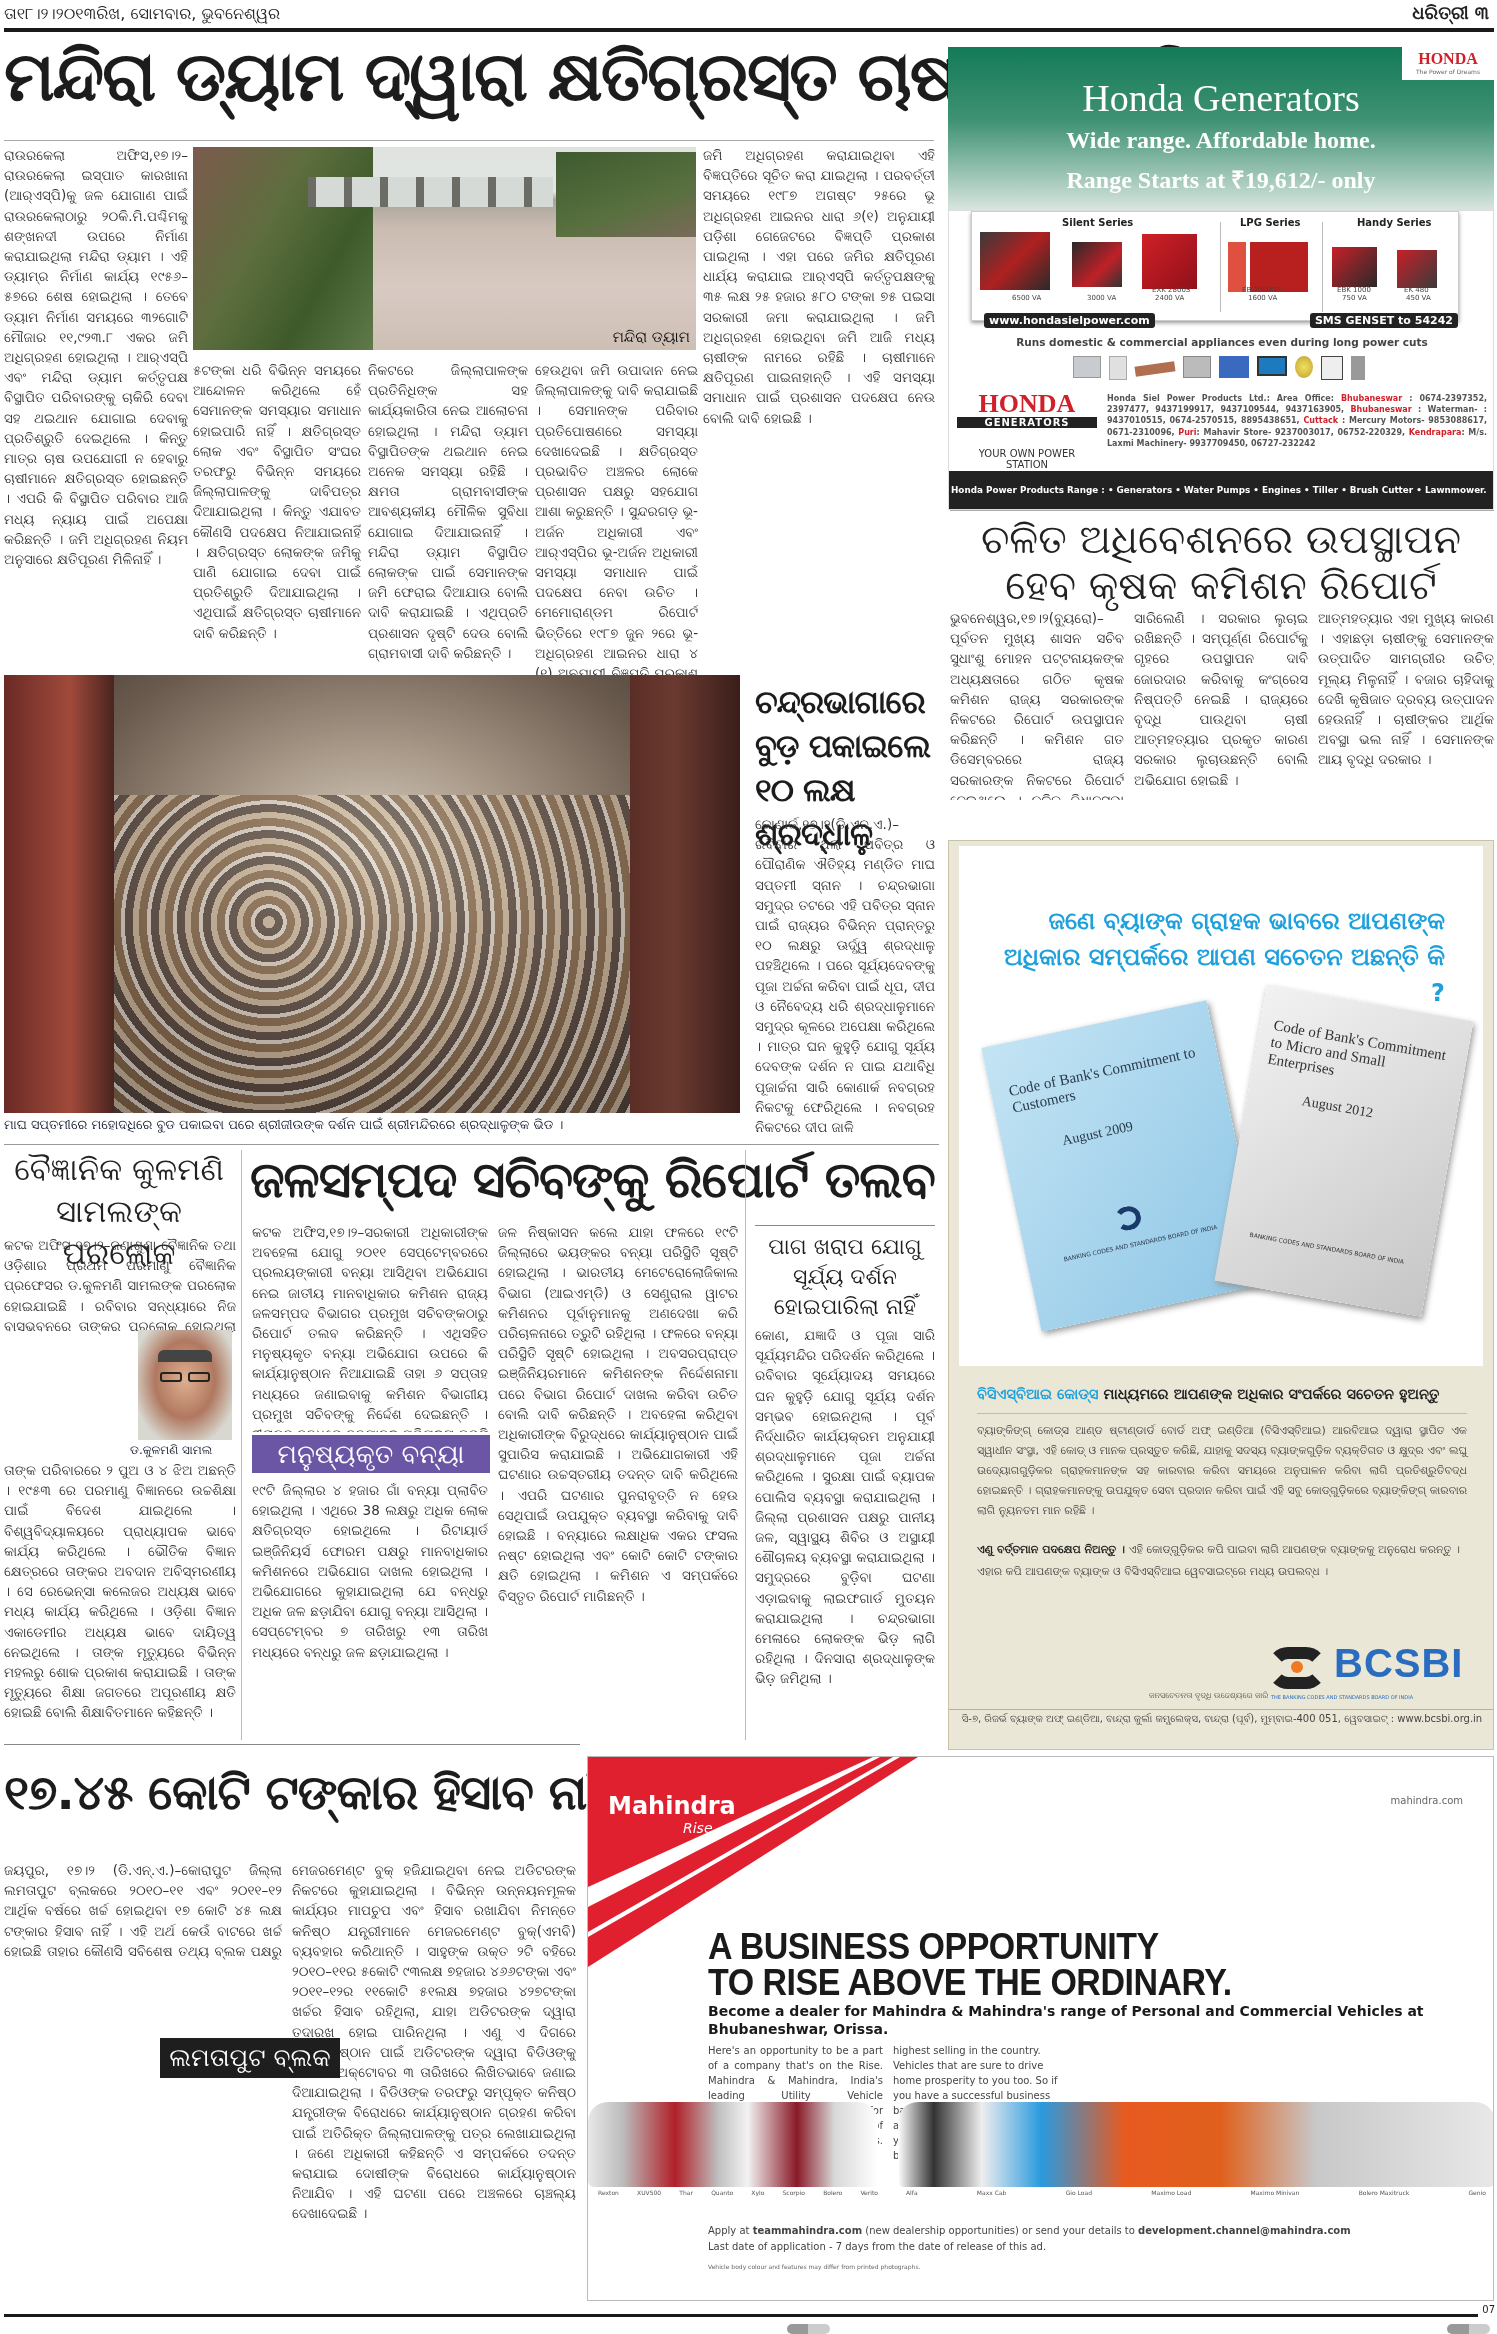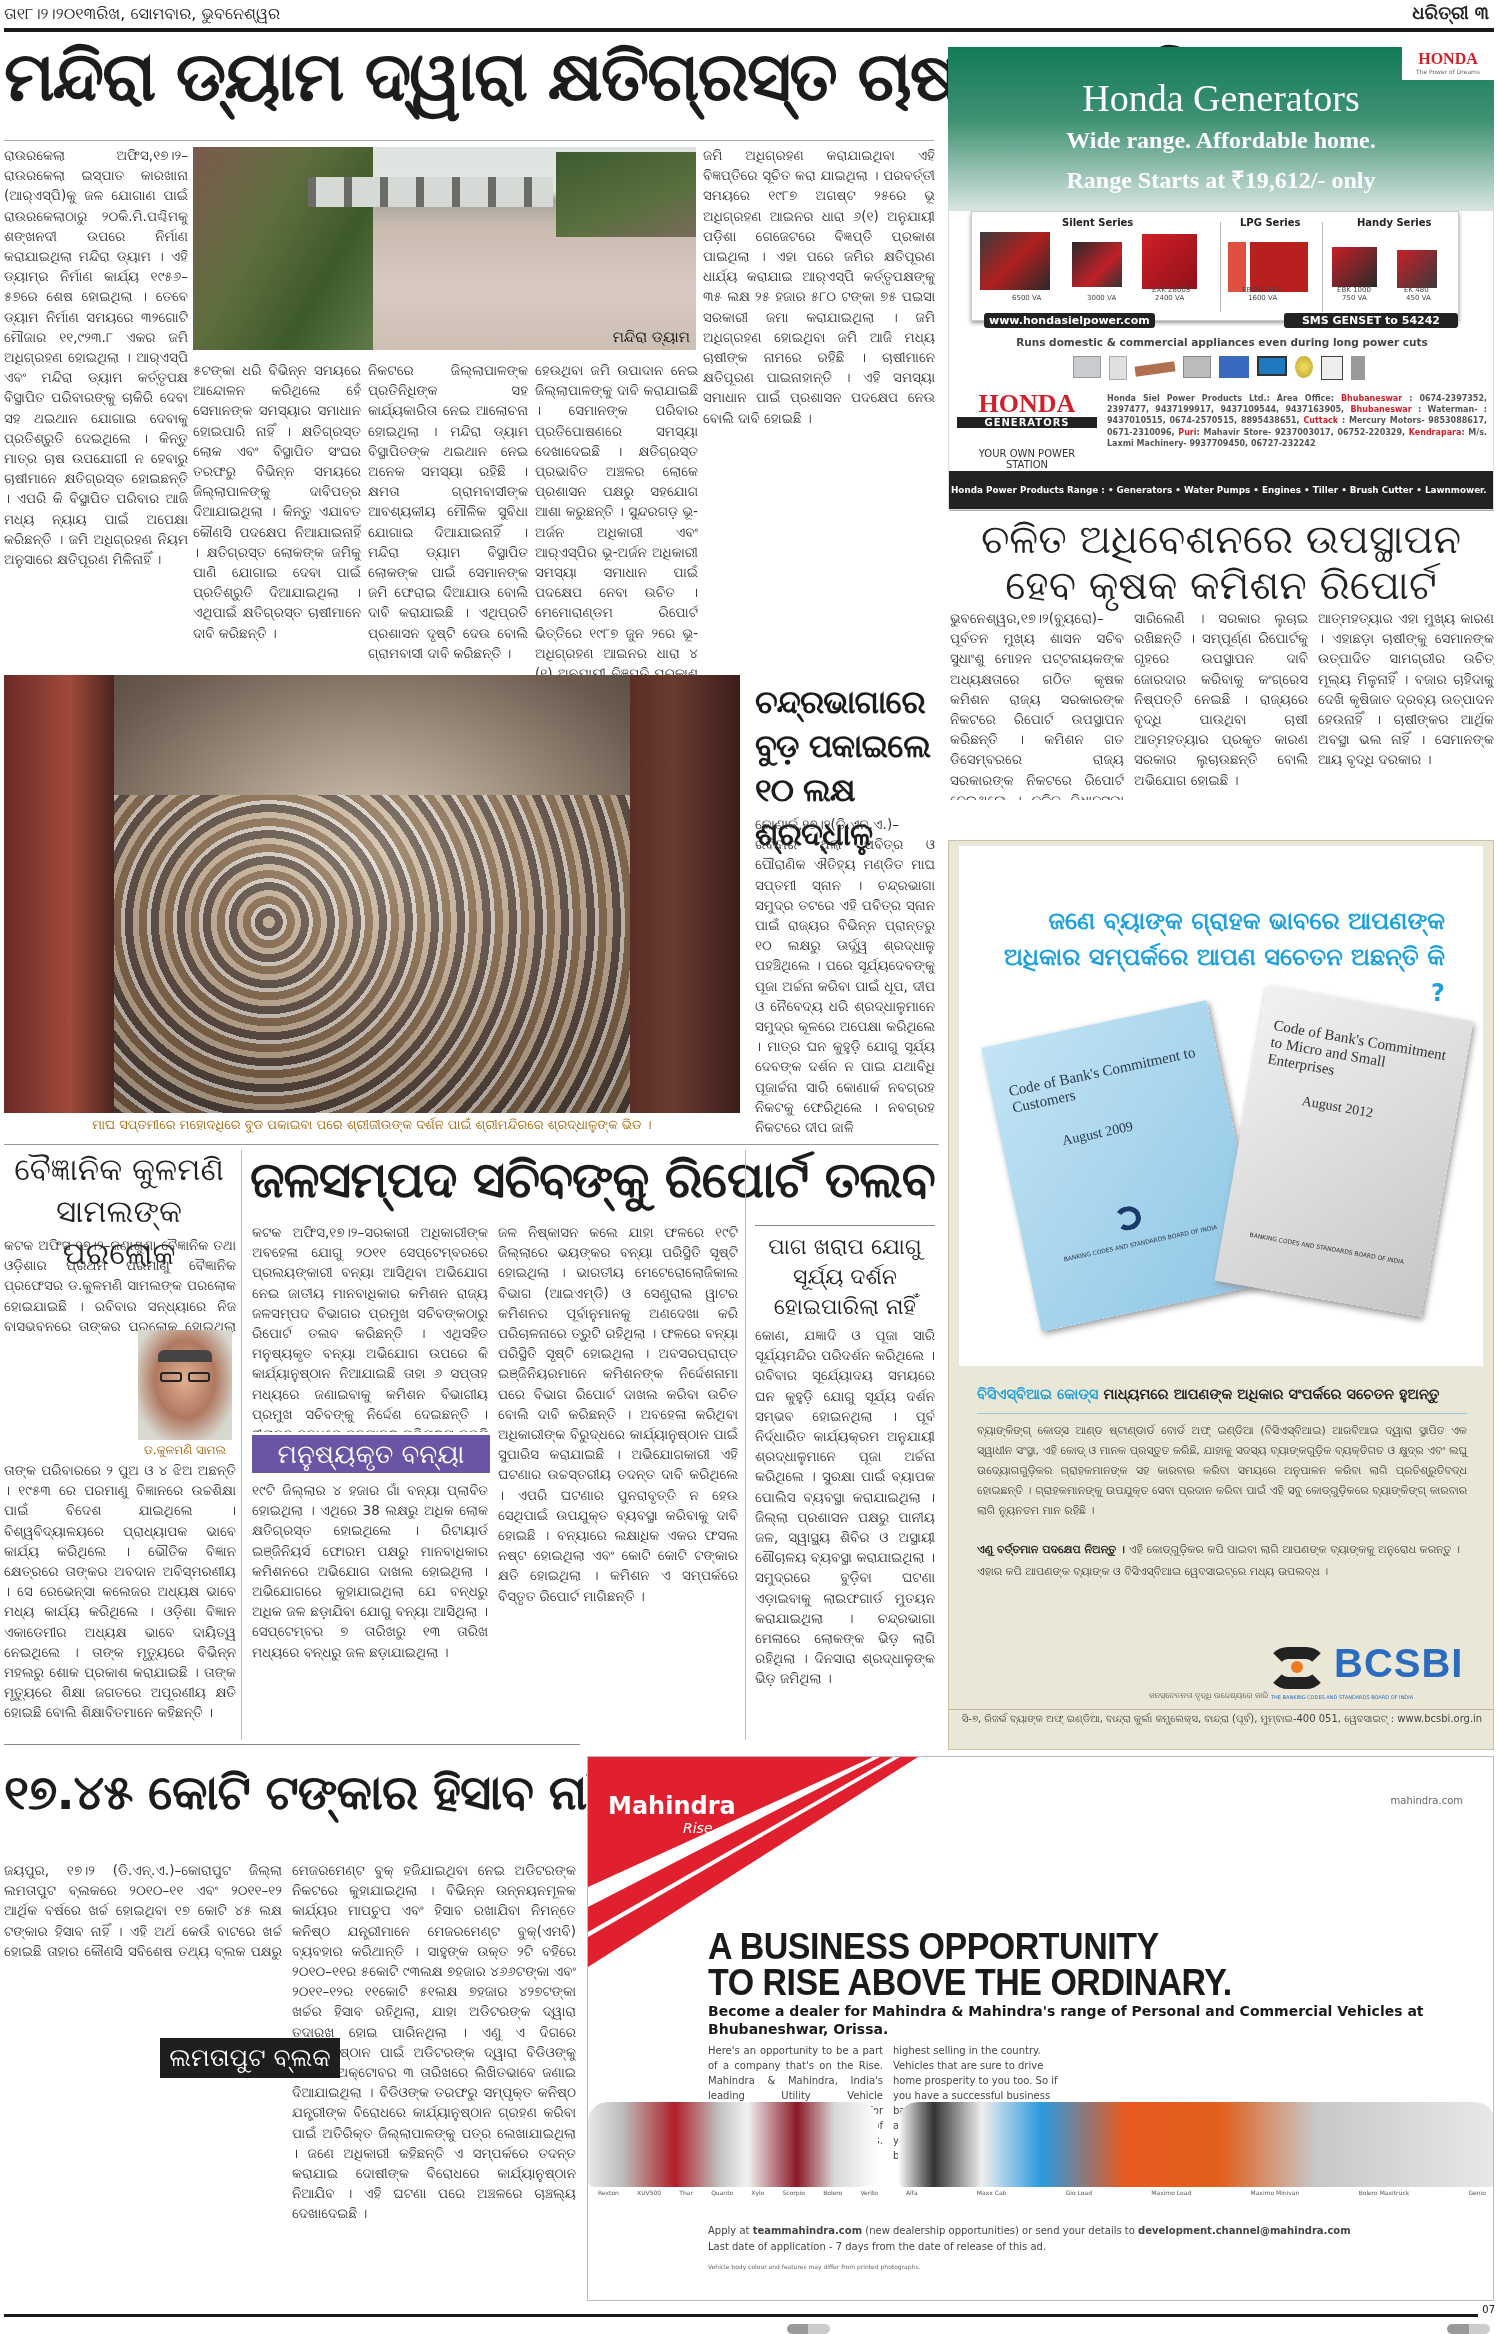--- a/index.html
+++ b/index.html
@@ -5,21 +5,21 @@
 *{box-sizing:border-box;margin:0;padding:0}
 html,body{width:1497px;height:2334px;background:#fff;overflow:hidden}
 body{font-family:"DejaVu Sans",sans-serif;color:#222;position:relative}
 .abs{position:absolute}
 .txt{font-size:13.5px;line-height:20.2px;color:#333;text-align:justify;overflow:hidden;word-break:break-word}
 .hl{font-weight:bold;color:#1c1c1c;line-height:1.08;letter-spacing:-1px}
 .rule{position:absolute;background:#1a1a1a}
 .thin{position:absolute;background:#aaa;height:1px}
 .vline{position:absolute;background:#bbb;width:1px}
 .photo{position:absolute;overflow:hidden}
-.cap{font-size:13px;color:#a16207;text-align:center}
+.cap{font-size:13px;color:#0f172a;text-align:left}
 .ad{position:absolute;overflow:hidden}
 </style>
 </head>
 <body>
 
 <div class="abs" style="left:4px;top:4px;font-size:16px;color:#222">ତା୧୮।୨।୨୦୧୩ରିଖ, ସୋମବାର, ଭୁବନେଶ୍ୱର</div>
 <div class="abs" style="right:8px;top:2px;font-size:18px;font-weight:bold;color:#222">ଧରିତ୍ରୀ ୩</div>
 <div class="rule" style="left:4px;top:28px;width:1490px;height:4px"></div>
 
 <div class="abs hl" style="left:4px;top:40px;width:930px;font-size:68px;white-space:nowrap;letter-spacing:-2px">ମନ୍ଦିରା ଡ୍ୟାମ ଦ୍ୱାରା କ୍ଷତିଗ୍ରସ୍ତ ଚାଷୀ ପ୍ରତାରିତ</div>
@@ -79,21 +79,21 @@
       <span style="position:absolute;left:183px">2400 VA</span>
       <span style="position:absolute;left:270px;top:-8px">EB 2000GP</span>
       <span style="position:absolute;left:276px">1600 VA</span>
       <span style="position:absolute;left:365px;top:-8px">EBK 1000</span>
       <span style="position:absolute;left:370px">750 VA</span>
       <span style="position:absolute;left:432px;top:-8px">EK 480</span>
       <span style="position:absolute;left:434px">450 VA</span>
     </div>
   </div>
   <div style="position:absolute;left:35px;top:102px;background:#222;color:#fff;font-size:11px;font-weight:bold;padding:1px 5px;border-radius:3px">www.hondasielpower.com</div>
-  <div style="position:absolute;right:35px;top:102px;background:#222;color:#fff;font-size:11px;font-weight:bold;padding:1px 18px;border-radius:3px">SMS GENSET to 54242</div>
+  <div style="position:absolute;right:35px;top:102px;background:#222;color:#fff;font-size:11px;font-weight:bold;padding:1px 5px;border-radius:3px">SMS GENSET to 54242</div>
   <div style="position:absolute;left:0;top:125px;width:546px;text-align:center;font-size:10.5px;font-weight:bold;color:#444">Runs domestic &amp; commercial appliances even during long power cuts</div>
   <div style="position:absolute;left:100px;top:145px;width:340px;height:26px;display:flex;gap:8px;justify-content:center">
     <span style="width:28px;height:22px;background:#c8ccd0;border:1px solid #999"></span>
     <span style="width:18px;height:24px;background:#e0e0e0;border:1px solid #aaa"></span>
     <span style="width:40px;height:10px;margin-top:8px;background:#b07050;transform:rotate(-8deg)"></span>
     <span style="width:28px;height:22px;background:#bbb;border:1px solid #888"></span>
     <span style="width:30px;height:22px;background:#3a6abf"></span>
     <span style="width:30px;height:20px;background:#1e7abf;border:2px solid #333"></span>
     <span style="width:18px;height:22px;background:radial-gradient(circle,#f0e060,#c0a030);border-radius:50%"></span>
     <span style="width:22px;height:24px;background:#eee;border:1px solid #444"></span>

